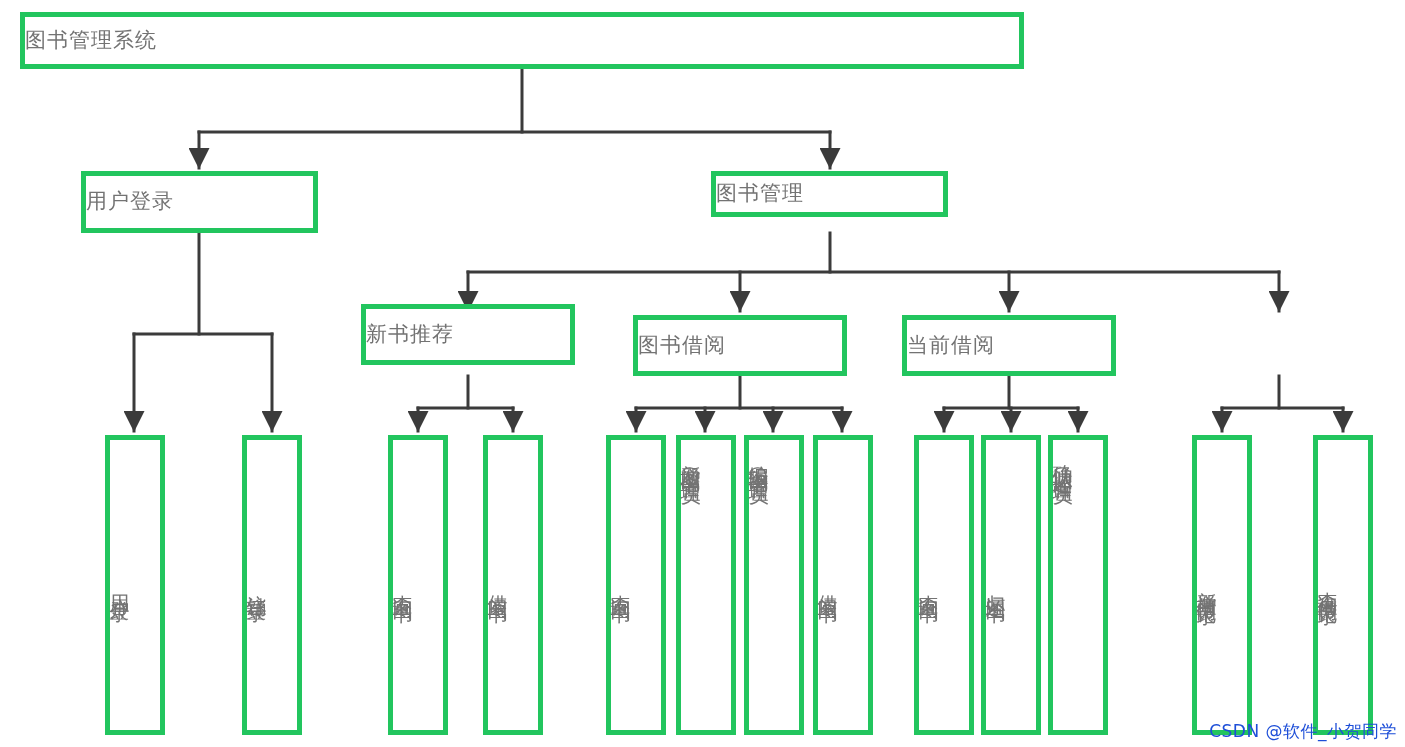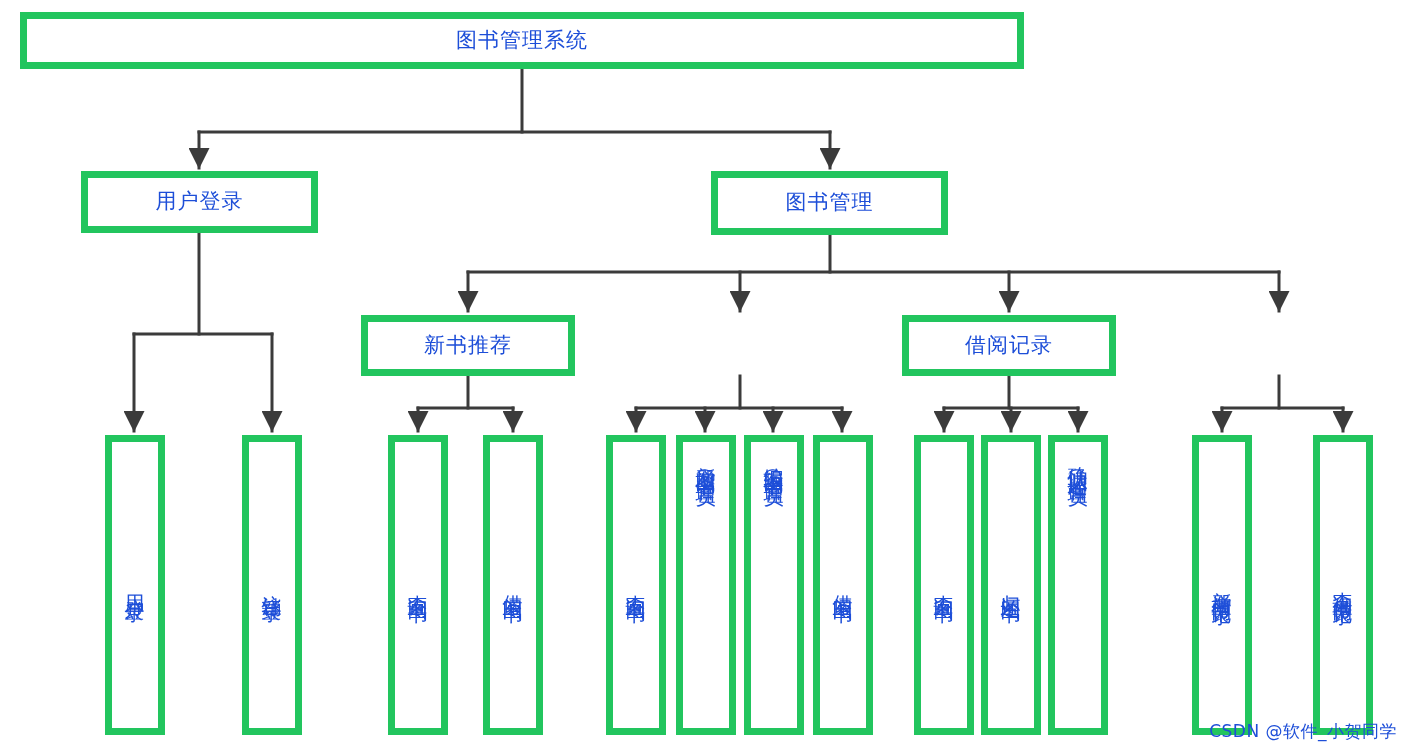--- a/index.html
+++ b/index.html
@@ -16,25 +16,25 @@
   }
   #edges{
     position:absolute;left:0;top:0;
     width:1405px;height:747px;
     pointer-events:none;
   }
   .node{
     position:absolute;
     box-sizing:border-box;
     background:#ffffff;
-    border:7px solid #22c55e;
+    border:5px solid #22c55e;
     display:flex;
     align-items:center;
-    justify-content:center;
-    color:#1d4ed8;
+    justify-content:flex-start;
+    color:#737373;
     z-index:2;
   }
   .node.horiz{
     font-size:21px;
     line-height:1.1;
     letter-spacing:1px;
   }
   .node.root{ font-size:21px; }
   
   .node.vert{
@@ -119,29 +119,32 @@
     </g>
   </svg>
 
   <div class="node horiz root" style="left:20px;top:12px;width:1004px;height:57px;">
     <span>图书管理系统</span>
   </div>
 
   <div class="node horiz" style="left:81px;top:171px;width:237px;height:62px;">
     <span>用户登录</span>
   </div>
-  <div class="node horiz" style="left:711px;top:171px;width:237px;height:64px;">
+  <div class="node horiz" style="left:711px;top:171px;width:237px;height:46px;">
     <span>图书管理</span>
   </div>
 
-  <div class="node horiz" style="left:361px;top:315px;width:214px;height:61px;">
+  <div class="node horiz" style="left:361px;top:304px;width:214px;height:61px;">
     <span>新书推荐</span>
   </div>
+  <div class="node horiz" style="left:633px;top:315px;width:214px;height:61px;">
+    <span>图书借阅</span>
+  </div>
   <div class="node horiz" style="left:902px;top:315px;width:214px;height:61px;">
-    <span>借阅记录</span>
+    <span>当前借阅</span>
   </div>
 
   <div class="node vert centered" style="left:105px;top:435px;width:60px;height:300px;">
     <span class="vtext">用户登录</span>
   </div>
   <div class="node vert centered" style="left:242px;top:435px;width:60px;height:300px;">
     <span class="vtext">注销登录</span>
   </div>
 
   <div class="node vert centered" style="left:388px;top:435px;width:60px;height:300px;">

